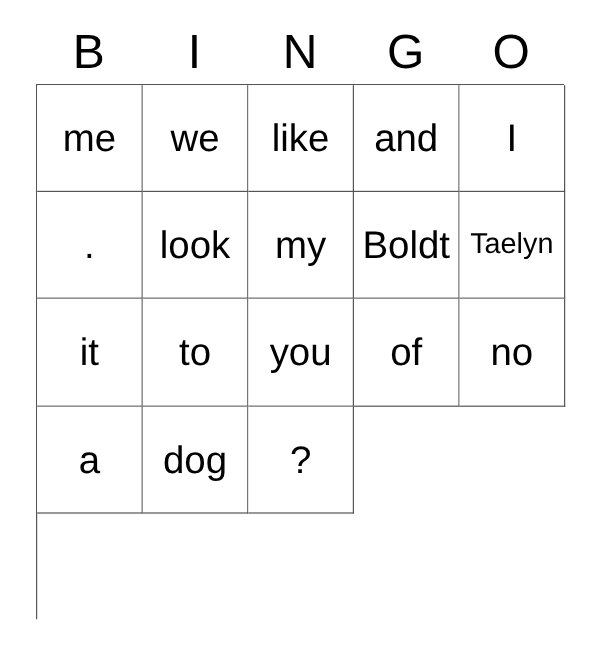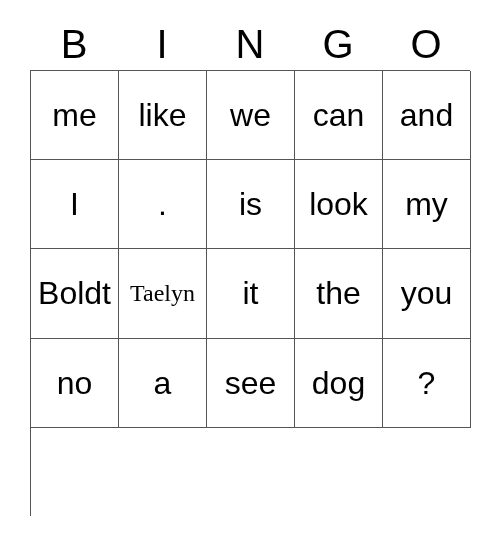--- a/index.html
+++ b/index.html
@@ -75,21 +75,20 @@
     line-height: 1;
     white-space: nowrap;
     color: #000000;
     user-select: none;
     display: block;
     text-align: left;
   }
   
   .cell-text.fit-small {
     font-size: 24px;
-    font-family: Liberation Serif, serif;
   }
 </style>
 </head>
 <body>
 
 <div id="card">
 
   <div id="header-row">
     <div class="header-letter">B</div>
     <div class="header-letter">I</div>
@@ -97,73 +96,67 @@
     <div class="header-letter">G</div>
     <div class="header-letter">O</div>
   </div>
 
   <div id="grid">
 
     <div class="cell">
         <span class="cell-text">me</span>
       </div>
     <div class="cell">
-        <span class="cell-text">like</span>
-      </div>
-    <div class="cell">
         <span class="cell-text">we</span>
       </div>
     <div class="cell">
-        <span class="cell-text">can</span>
+        <span class="cell-text">like</span>
       </div>
     <div class="cell">
         <span class="cell-text">and</span>
       </div>
 
     <div class="cell">
         <span class="cell-text">I</span>
       </div>
     <div class="cell">
         <span class="cell-text">.</span>
-      </div>
-    <div class="cell">
-        <span class="cell-text">is</span>
       </div>
     <div class="cell">
         <span class="cell-text">look</span>
       </div>
     <div class="cell">
         <span class="cell-text">my</span>
       </div>
 
     <div class="cell">
         <span class="cell-text">Boldt</span>
       </div>
     <div class="cell">
         <span class="cell-text fit-small">Taelyn</span>
       </div>
     <div class="cell">
         <span class="cell-text">it</span>
       </div>
+    <div class="cell">
+        <span class="cell-text">to</span>
+      </div>
 
     <div class="cell">
-        <span class="cell-text">the</span>
+        <span class="cell-text">you</span>
       </div>
     <div class="cell">
-        <span class="cell-text">you</span>
+        <span class="cell-text">of</span>
       </div>
     <div class="cell">
         <span class="cell-text">no</span>
       </div>
 
     <div class="cell">
         <span class="cell-text">a</span>
-      </div>
-    <div class="cell">
-        <span class="cell-text">see</span>
       </div>
     <div class="cell">
         <span class="cell-text">dog</span>
       </div>
     <div class="cell">
         <span class="cell-text">?</span>
       </div>
 
   </div>
 </div>

